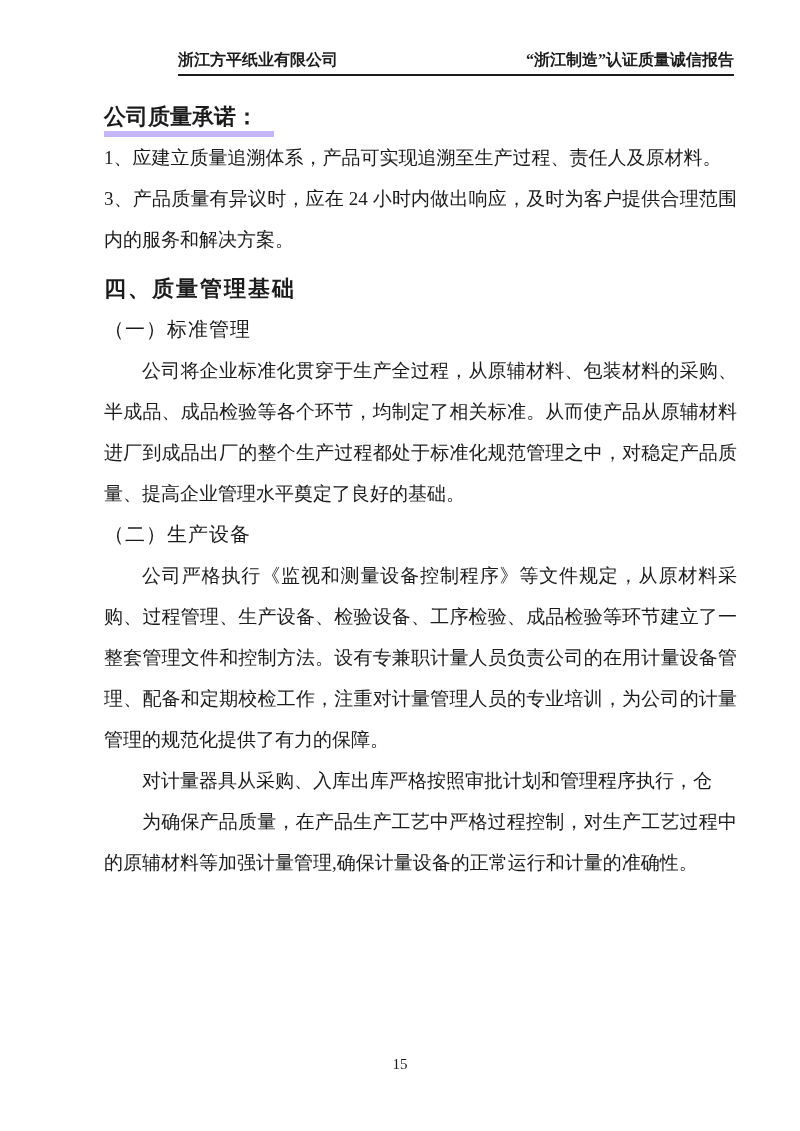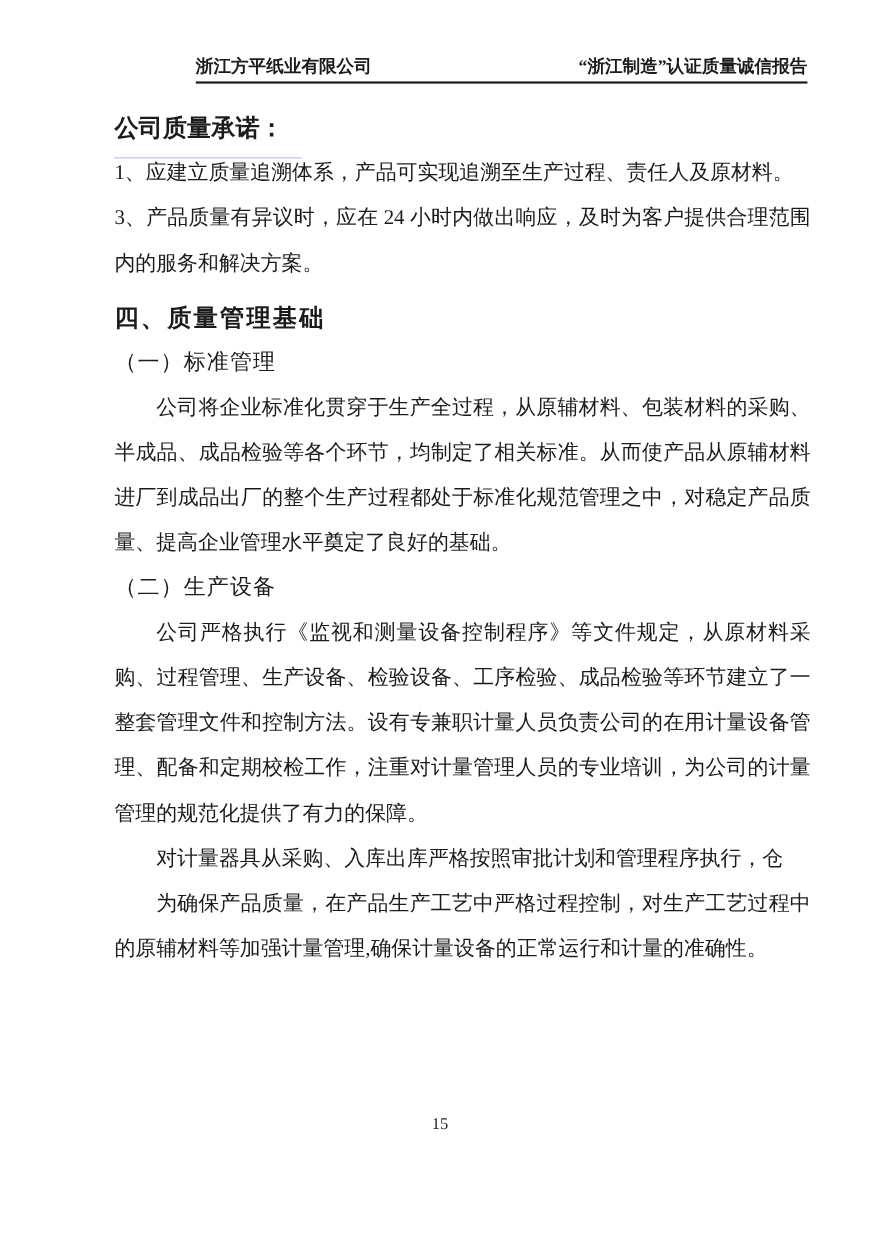--- a/index.html
+++ b/index.html
@@ -40,43 +40,43 @@
     text-justify: inter-character;
   }
   .doc-title {
     font-weight: bold;
     font-size: 22px;
     line-height: 41px;
     margin: 0 0 4px 48px;
     text-align: left;
   }
   .doc-title .u {
-    border-bottom: 1px solid #c4b5fd;
+    border-bottom: 6px solid #c4b5fd;
     padding-right: 16px;
-    padding-bottom: 14px;
+    padding-bottom: 2px;
   }
   .content p { margin: 0; }
   .section-heading {
     font-family: "Liberation Sans", "DejaVu Sans", sans-serif;
     font-weight: bold;
     font-size: 22px;
     line-height: 41px;
     letter-spacing: 2px;
     margin-top: 8px !important;
     text-align: left;
   }
   .sub-heading {
     font-size: 20px;
     letter-spacing: 1px;
     text-align: left;
   }
   .indent { text-indent: 2em; font-family: Liberation Serif, serif; }
   .page-number {
     position: absolute;
-    top: 1012px;
+    top: 1054px;
     left: 0;
     width: 100%;
     text-align: center;
     font-size: 15px;
     line-height: 20px;
   }
 </style>
 </head>
 <body>
 

